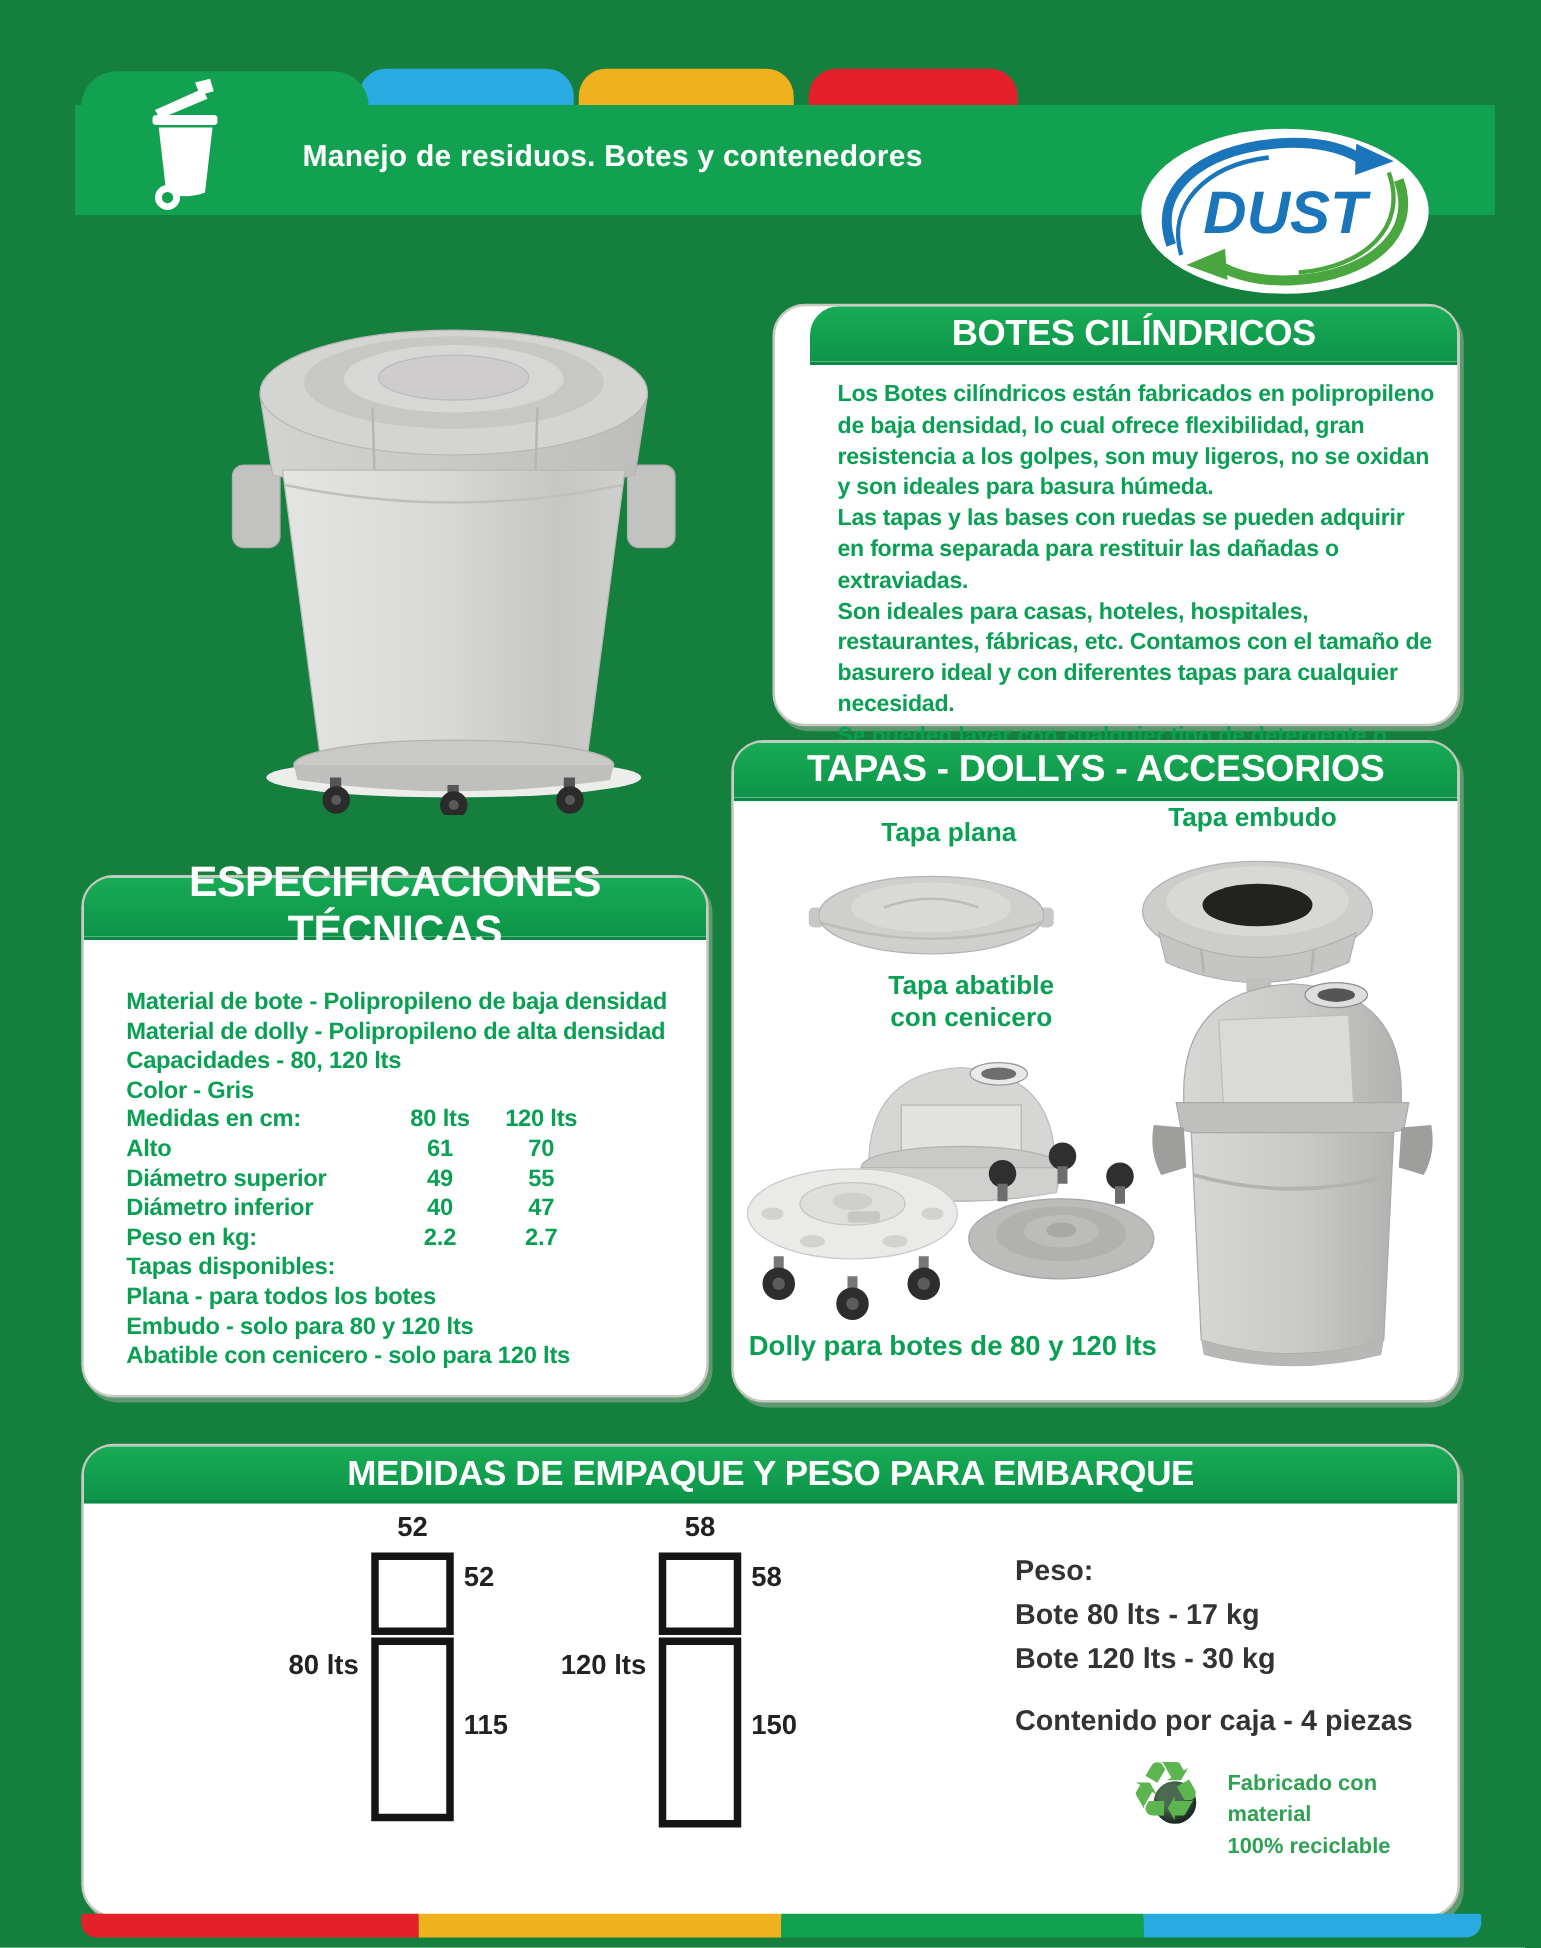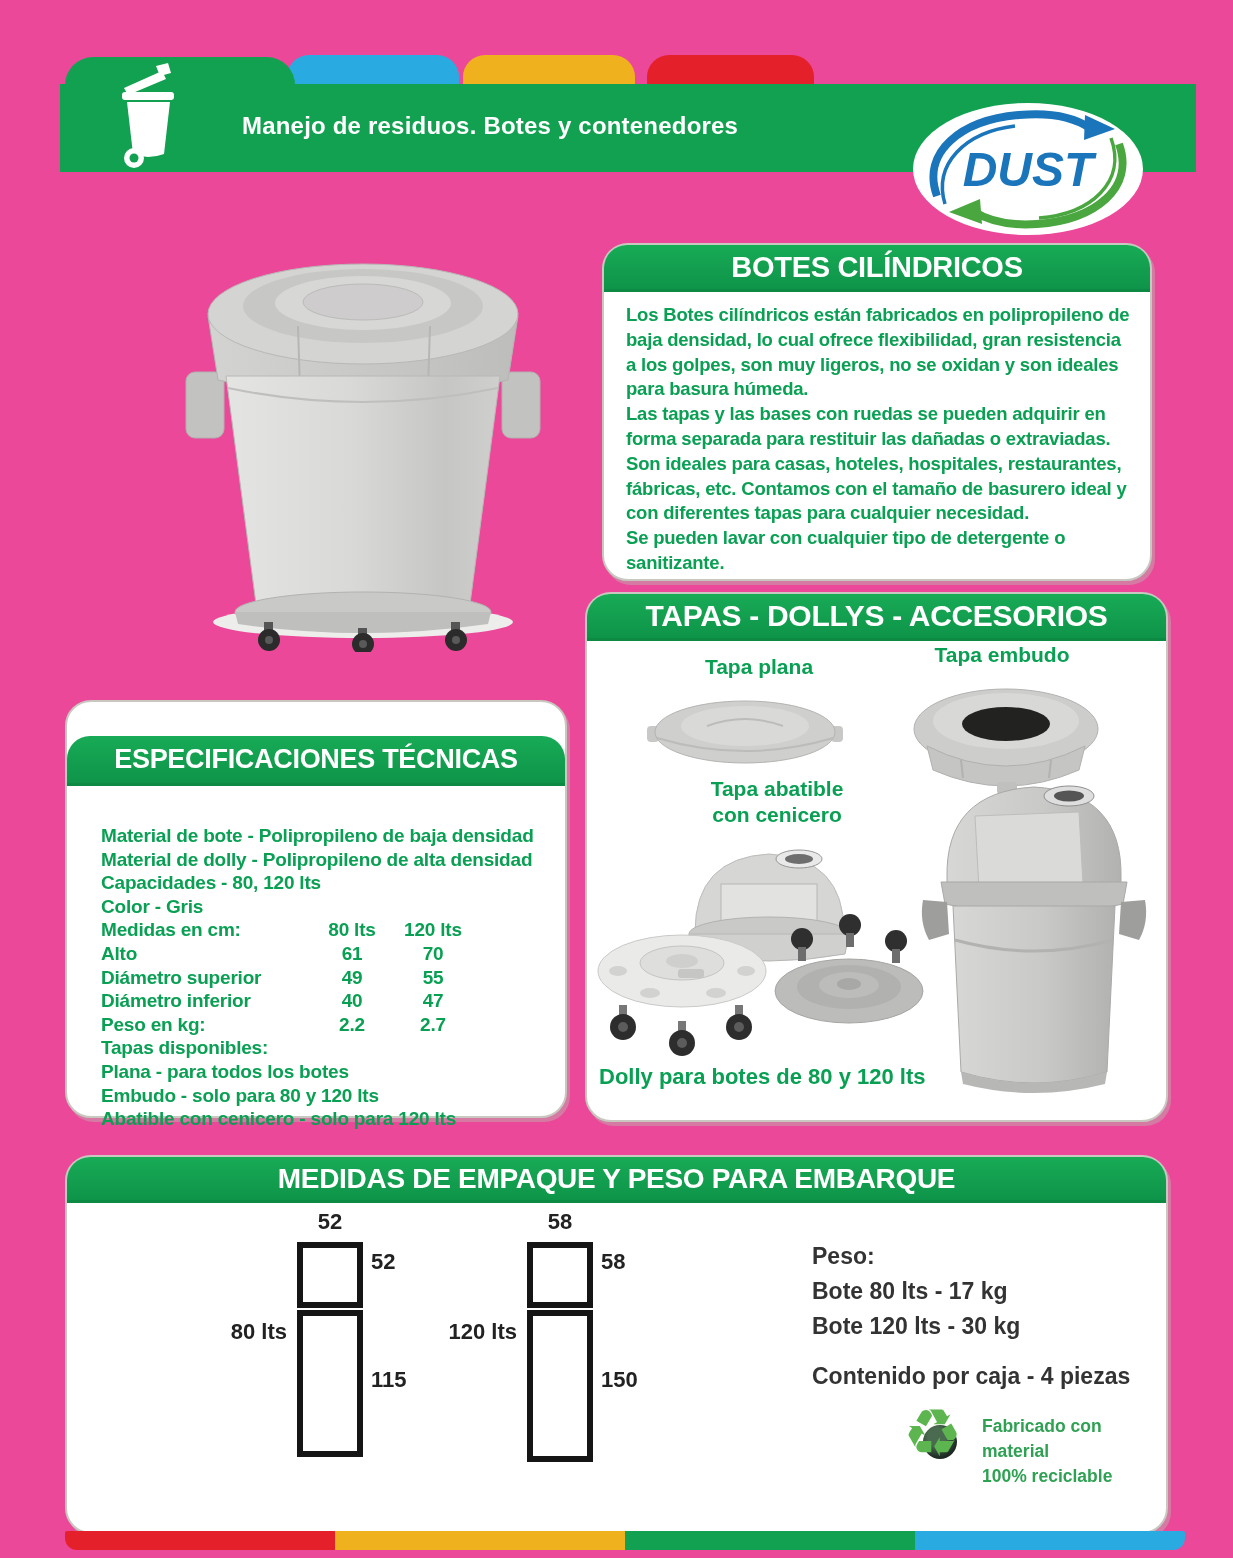--- a/index.html
+++ b/index.html
@@ -1,17 +1,17 @@
 <!DOCTYPE html>
 <html><head>
 <meta charset="utf-8">
 <style>
   * { margin:0; padding:0; box-sizing:border-box; }
   body { background:#fff; font-family:"Liberation Sans", sans-serif; }
-  .page { position:relative; width:1233px; height:1558px; background:#ec4899; overflow:hidden; }
+  .page { position:relative; width:1233px; height:1558px; background:#15803d; overflow:hidden; }
 
   
   .tab { position:absolute; top:55px; height:46px; border-radius:22px 22px 0 0; }
   .tab-blue   { left:287px; width:172px; background:#29ABE2; }
   .tab-yellow { left:463px; width:172px; background:#F0B11E; }
   .tab-red    { left:647px; width:167px; background:#E4212B; }
   .tab-green-main { position:absolute; left:65px; top:57px; width:230px; height:60px;
                     background:#12A150; border-radius:28px 28px 0 0; }
   .header-bar { position:absolute; left:60px; top:84px; width:1136px; height:88px; background:#12A150; }
   .header-title { position:absolute; left:242px; top:112px; color:#fff; font-size:24px;
@@ -21,36 +21,36 @@
 
   
   .panel { position:absolute; background:#fff; border:2px solid #c8c8c0; border-radius:26px;
            box-shadow:3px 4px 0 rgba(185,185,175,.45); }
   .panel-header { width:100%; color:#fff; font-weight:bold; text-align:center;
                   background:linear-gradient(#18AB56,#0E9449); border-radius:23px 23px 0 0;
                   border-bottom:3px solid #0C8A44; display:flex; align-items:center; justify-content:center;
                   letter-spacing:-0.3px; }
 
   
-  .panel-botes { left:602px; top:243px; width:550px; height:338px; }
+  .panel-botes { left:618px; top:243px; width:550px; height:338px;padding-left:28px; }
   .panel-botes .panel-header { height:47px; font-size:29px; }
   .botes-body { padding:11px 18px 0 22px; color:#0AA054; font-size:18.5px; font-weight:bold;
                 line-height:24.8px; letter-spacing:-0.2px; }
   .botes-body p { margin:0; }
 
   
   .panel-tapas { left:585px; top:592px; width:583px; height:530px; }
   .panel-tapas .panel-header { height:47px; font-size:30px; }
   .tapas-label { position:absolute; color:#0AA054; font-size:21px; font-weight:bold;
                  text-align:center; line-height:26px; }
   .img-abs { position:absolute; }
 
   
   .panel-espec { left:65px; top:700px; width:502px; height:418px; }
-  .panel-espec .panel-header { height:50px; font-size:27px;margin-top:34px; }
+  .panel-espec .panel-header { height:50px; font-size:34px; }
   .espec-body { padding:38px 10px 0 34px; color:#0AA054; font-size:19px; font-weight:bold;
                 line-height:23.6px; letter-spacing:-0.2px; }
   .spec-row { display:flex; }
   .spec-label { width:212px; }
   .spec-c1 { width:78px; text-align:center; }
   .spec-c2 { width:84px; text-align:center; }
 
   
   .panel-medidas { left:65px; top:1155px; width:1103px; height:379px; }
   .panel-medidas .panel-header { height:46px; font-size:28px; }

